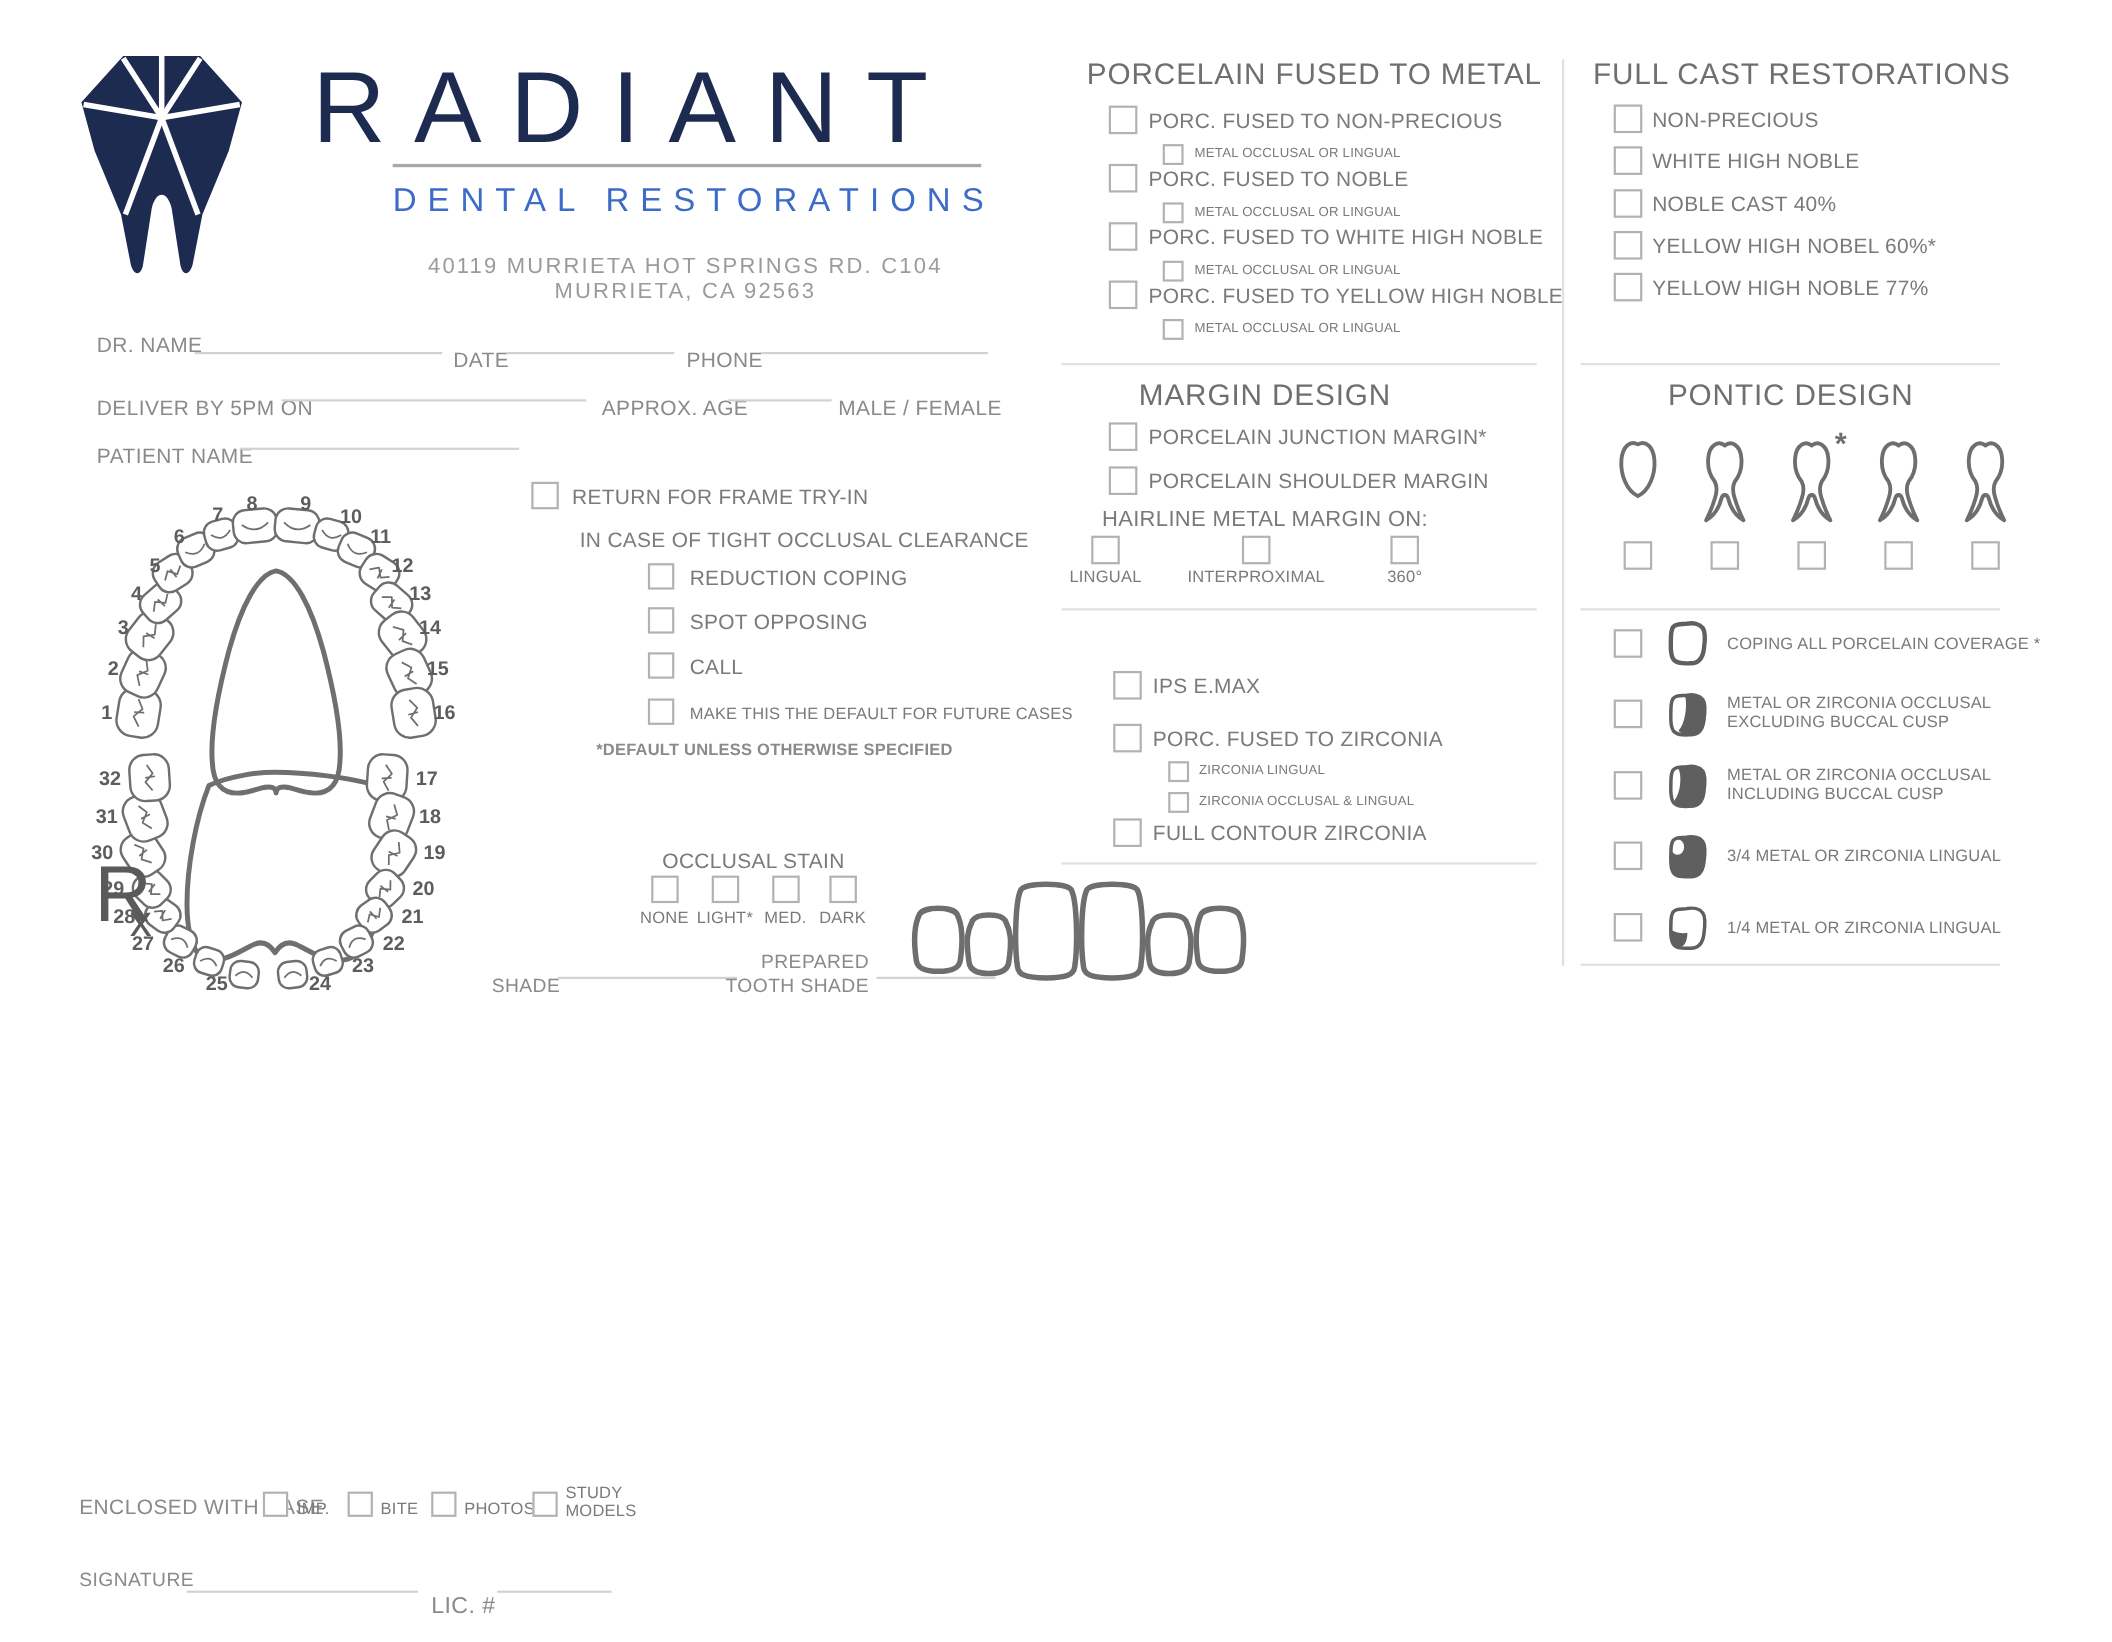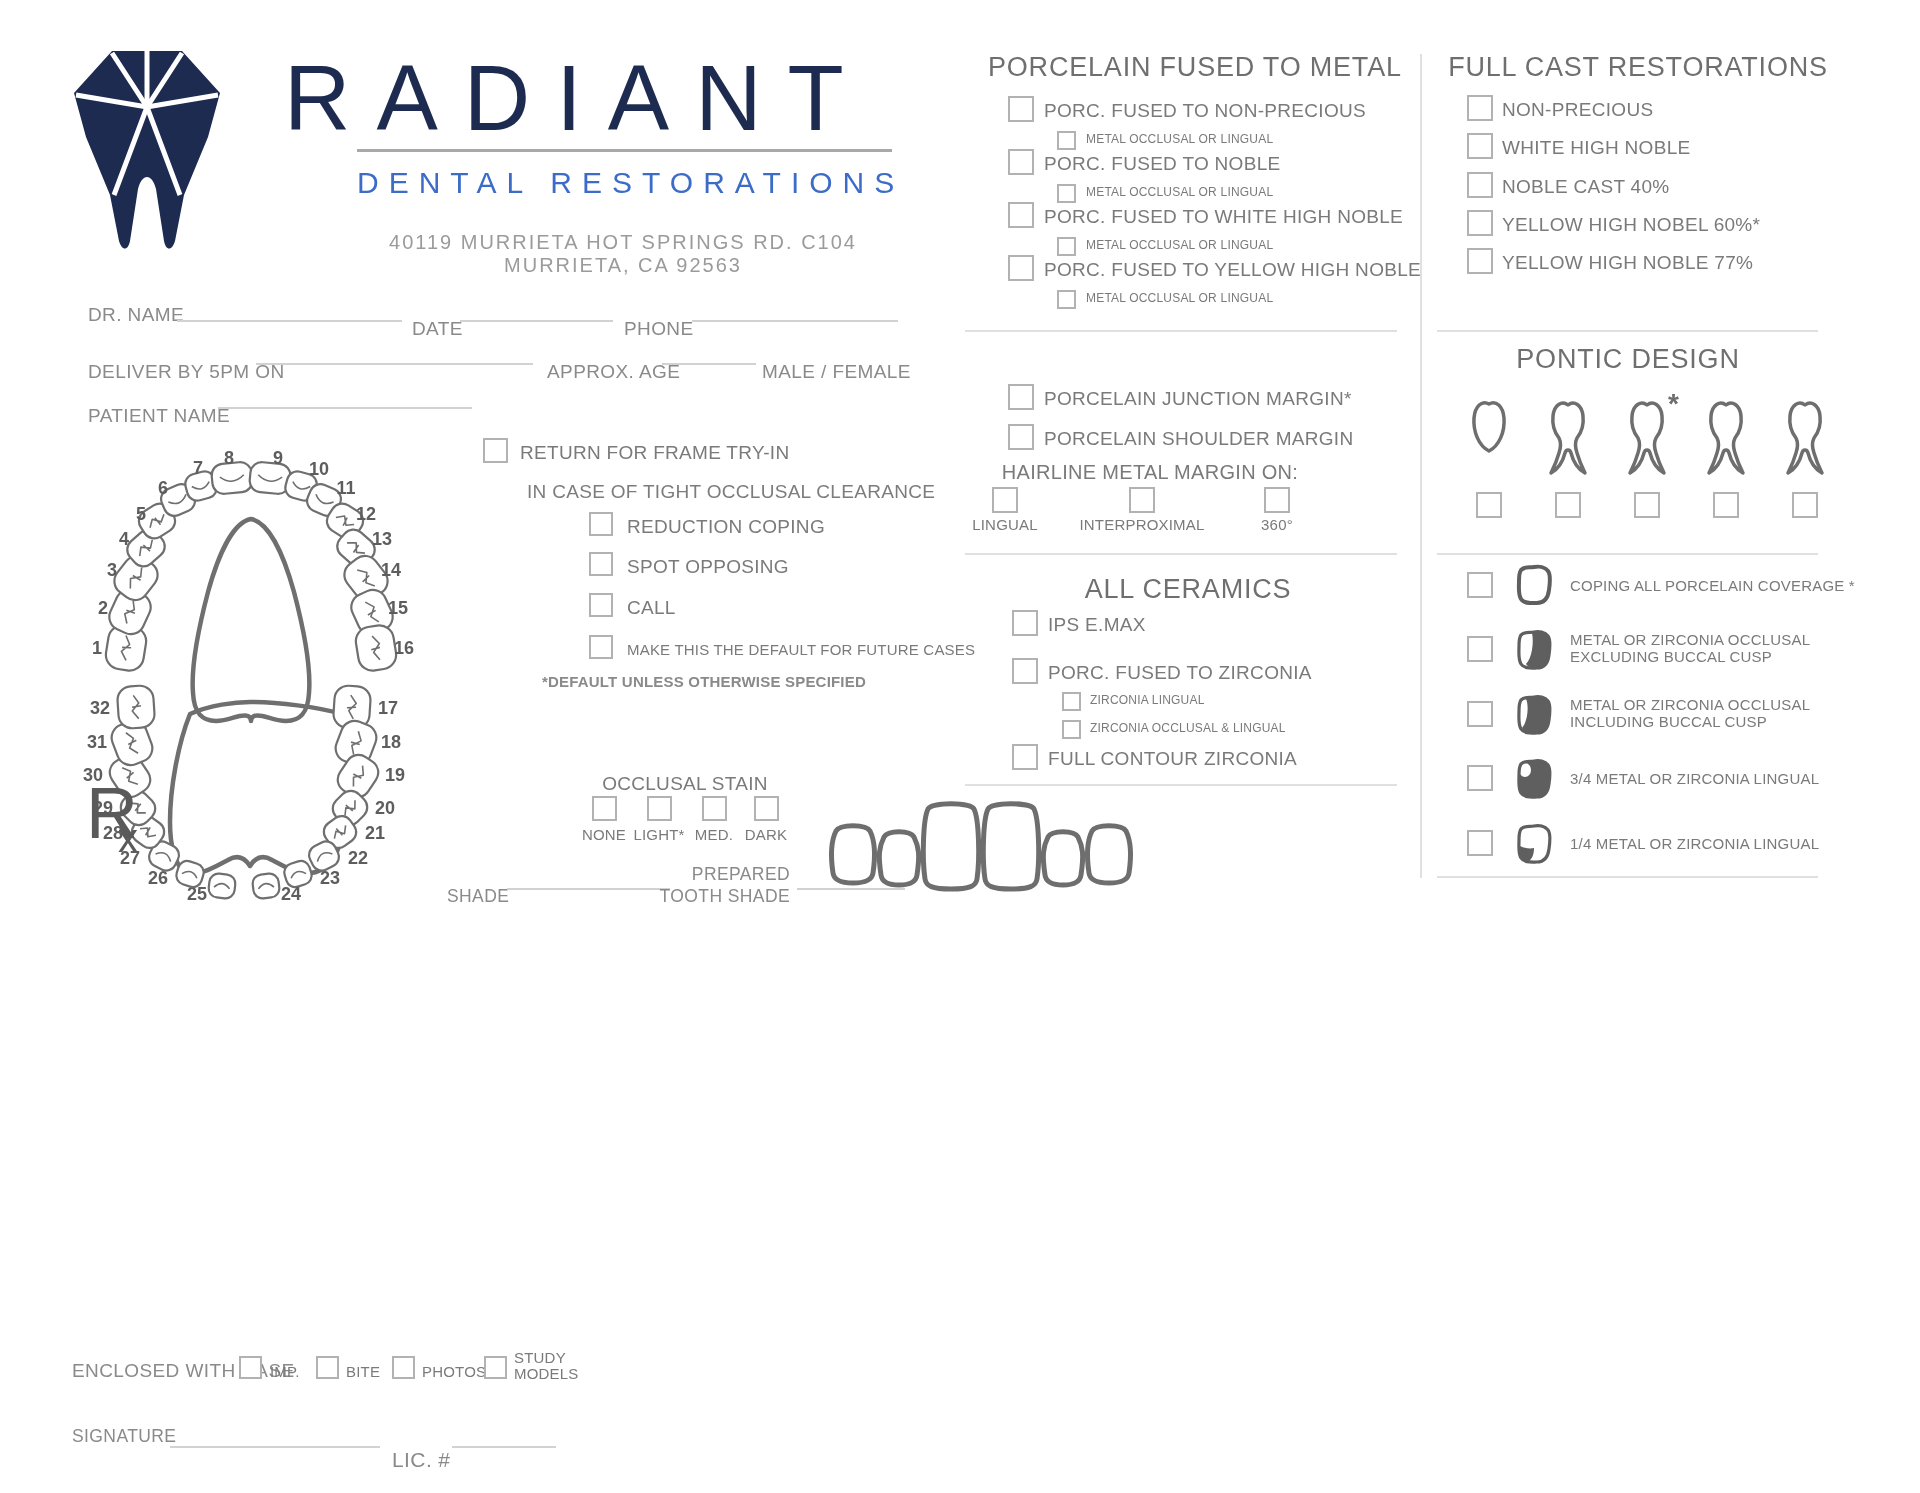--- a/index.html
+++ b/index.html
@@ -296,38 +296,38 @@
   <div class="cb" style="left:1057px;top:237px;width:19px;height:19px"></div>
   <div class="slabel" style="left:1086px;top:238px">METAL OCCLUSAL OR LINGUAL</div>
 
   <div class="cb" style="left:1008px;top:255px;width:26px;height:26px"></div>
   <div class="ilabel" style="left:1044px;top:259px">PORC. FUSED TO YELLOW HIGH NOBLE</div>
   <div class="cb" style="left:1057px;top:290px;width:19px;height:19px"></div>
   <div class="slabel" style="left:1086px;top:291px">METAL OCCLUSAL OR LINGUAL</div>
 
   <div class="hdiv" style="left:965px;top:330px;width:432px"></div>
 
+  <div class="stitle" style="left:950px;top:344px;width:400px">MARGIN DESIGN</div>
 
   <div class="cb" style="left:1008px;top:384px;width:26px;height:26px"></div>
   <div class="ilabel" style="left:1044px;top:388px">PORCELAIN JUNCTION MARGIN*</div>
 
   <div class="cb" style="left:1008px;top:424px;width:26px;height:26px"></div>
   <div class="ilabel" style="left:1044px;top:428px">PORCELAIN SHOULDER MARGIN</div>
 
   <div class="ilabel center" style="left:950px;top:461px;width:400px;font-size:20px">HAIRLINE METAL MARGIN ON:</div>
   <div class="cb" style="left:992px;top:487px;width:26px;height:26px"></div>
   <div class="cb" style="left:1129px;top:487px;width:26px;height:26px"></div>
   <div class="cb" style="left:1264px;top:487px;width:26px;height:26px"></div>
   <div class="xslabel center" style="left:960px;top:516px;width:90px">LINGUAL</div>
   <div class="xslabel center" style="left:1072px;top:516px;width:140px">INTERPROXIMAL</div>
   <div class="xslabel center" style="left:1237px;top:516px;width:80px">360°</div>
 
   <div class="hdiv" style="left:965px;top:553px;width:432px"></div>
 
-  <div class="stitle" style="left:988px;top:574px;width:400px">ALL CERAMICS</div>
 
   <div class="cb" style="left:1012px;top:610px;width:26px;height:26px"></div>
   <div class="ilabel" style="left:1048px;top:614px">IPS E.MAX</div>
 
   <div class="cb" style="left:1012px;top:658px;width:26px;height:26px"></div>
   <div class="ilabel" style="left:1048px;top:662px">PORC. FUSED TO ZIRCONIA</div>
 
   <div class="cb" style="left:1062px;top:692px;width:19px;height:19px"></div>
   <div class="slabel" style="left:1090px;top:693px">ZIRCONIA LINGUAL</div>
 

